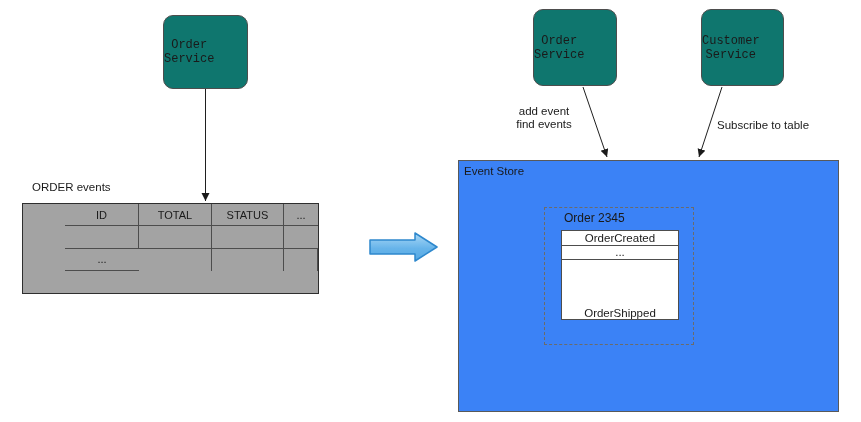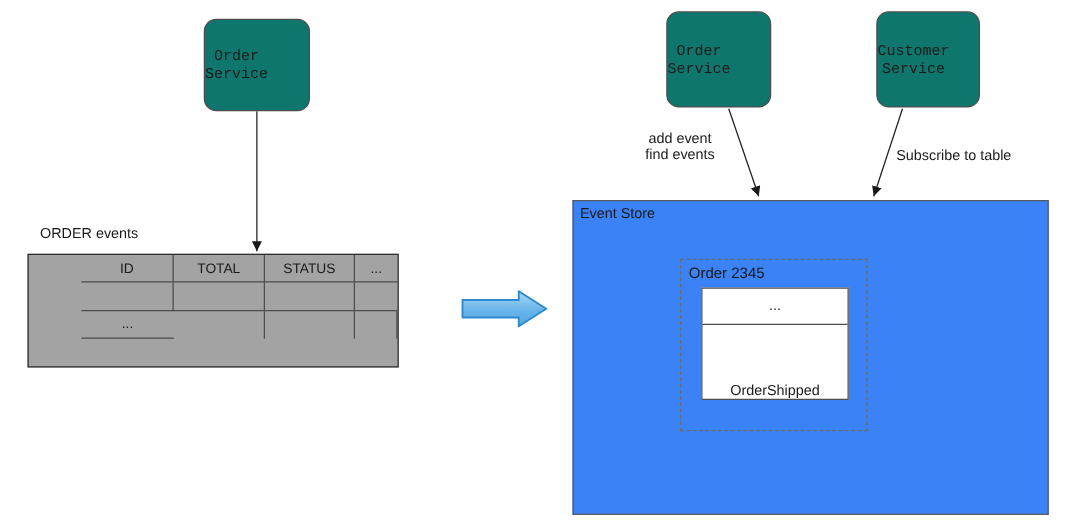--- a/index.html
+++ b/index.html
@@ -37,21 +37,21 @@
   .estore {
     position:absolute; box-sizing:border-box;
     border:1px solid #595959; background:#3b82f6;
   }
   .estore-label { position:absolute; left:5px; top:4px; font-size:11.5px; }
 
   .dashed {
     position:absolute; box-sizing:border-box;
     border:1px dashed #6b6b6b; background:transparent;
   }
-  .dashed-label { position:absolute; left:6px; top:3px; font-size:12px; }
+  .dashed-label { position:absolute; left:19px; top:3px; font-size:12px; }
 
   .events {
     position:absolute; box-sizing:border-box;
     border:1px solid #4d4d4d; background:#ffffff;
     display:grid; grid-auto-rows:1fr;
   }
   .event-row {
     box-sizing:border-box;
     border-bottom:1px solid #4d4d4d;
     display:flex; align-items:center; justify-content:center;
@@ -126,19 +126,20 @@
 
   <div class="label" style="left:717px; top:119px;">Subscribe to table</div>
 
   <div class="estore" style="left:458px; top:160px; width:381px; height:252px;">
     <div class="estore-label">Event Store</div>
 
     <div class="dashed" style="left:85px; top:46px; width:150px; height:138px;">
       <div class="dashed-label">Order 2345</div>
 
       <div class="events" style="left:16px; top:22px; width:118px; height:90px;">
+        <div class="event-row">OrderCreated</div>
         <div class="event-row">...</div>
         <div class="event-row">OrderShipped</div>
       </div>
     </div>
   </div>
 
 </div>
 
 </body></html>

